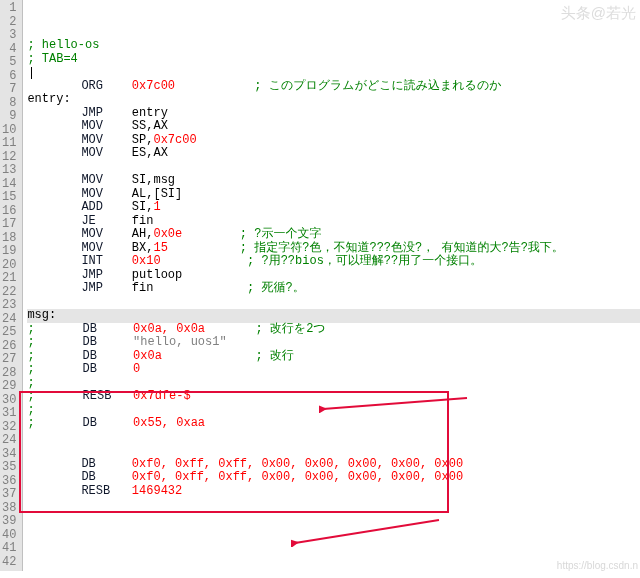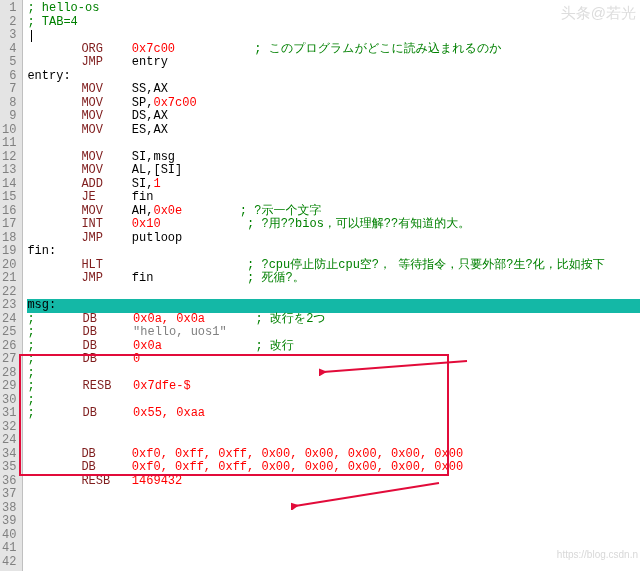--- a/index.html
+++ b/index.html
@@ -1,34 +1,34 @@
 <!DOCTYPE html>
 <html><head>
 <meta charset="utf-8">
 <style>
 * { margin: 0; padding: 0; box-sizing: border-box; }
 body { font-family: "Courier New", Consolas, monospace; font-size: 12px; background: #fff; width: 640px; position: relative; overflow: hidden; }
 .editor { display: flex; }
 .gutter { background: #e4e4e4; color: #808080; text-align: right; padding: 2px 6px 2px 2px; user-select: none; border-right: 1px solid #c0c0c0; }
 .gutter div { height: 13.5px; line-height: 13.5px; }
-.code { flex: 1; padding: 2px 0 2px 4px; position: relative; }
+.code { flex: 1; padding: 2px 0 2px 4px; position: relative; margin-top: 37px; }
 .line { height: 13.5px; line-height: 13.5px; white-space: pre; position: relative; }
-.line.hl { background: #14b8a6; }
-.kw { color: #7f1d1d; }
+.line.hl { background: #e5e5e5; }
+.kw { color: #0f172a; }
 .num { color: #ff0000; }
 .str { color: #808080; }
 .lbl { color: #000; }
 .cmt { color: #008000; }
 .t1 { display:inline-block; width: 54px; }
 .t2 { display:inline-block; width: 48px; }
 .cursor { position:absolute; left:4px; top:1px; width:1px; height:12px; background:#000; }
 .box1 { position: absolute; border: 2px solid #e20b3a; pointer-events:none; }
 .arrow { position:absolute; pointer-events:none; }
 .watermark { position:absolute; right:4px; top:4px; color:#ddd; font-size:15px; font-family:sans-serif; }
-.wm2 { position:absolute; right:2px; bottom:11px; color:#d8d8d8; font-size:10px; font-family:sans-serif; }
+.wm2 { position:absolute; right:2px; bottom:0; color:#d8d8d8; font-size:10px; font-family:sans-serif; }
 </style>
 </head>
 <body>
 
 <div class="editor">
   <div class="gutter" id="gutter">
       <div>1</div>
       <div>2</div>
       <div>3</div>
       <div>4</div>
@@ -69,36 +69,34 @@
       <div>39</div>
       <div>40</div>
       <div>41</div>
       <div>42</div>
     </div>
   <div class="code">
     <div class="line"><span class="cmt">; hello-os</span></div>
     <div class="line"><span class="cmt">; TAB=4</span></div>
     <div class="line"><span class="cursor"></span></div>
     <div class="line"><span class="t1"></span><span class="kw">ORG</span>    <span class="num">0x7c00</span>           <span class="cmt">; このプログラムがどこに読み込まれるのか</span></div>
+    <div class="line"><span class="lbl">entry:</span></div>
     <div class="line"><span class="t1"></span><span class="kw">JMP</span>    <span class="lbl">entry</span></div>
-    <div class="line"><span class="lbl">entry:</span></div>
     <div class="line"><span class="t1"></span><span class="kw">MOV</span>    <span class="lbl">SS,AX</span></div>
     <div class="line"><span class="t1"></span><span class="kw">MOV</span>    <span class="lbl">SP,</span><span class="num">0x7c00</span></div>
-    <div class="line"><span class="t1"></span><span class="kw">MOV</span>    <span class="lbl">DS,AX</span></div>
     <div class="line"><span class="t1"></span><span class="kw">MOV</span>    <span class="lbl">ES,AX</span></div>
     <div class="line"></div>
     <div class="line"><span class="t1"></span><span class="kw">MOV</span>    <span class="lbl">SI,msg</span></div>
     <div class="line"><span class="t1"></span><span class="kw">MOV</span>    <span class="lbl">AL,[SI]</span></div>
     <div class="line"><span class="t1"></span><span class="kw">ADD</span>    <span class="lbl">SI,</span><span class="num">1</span></div>
     <div class="line"><span class="t1"></span><span class="kw">JE</span>     <span class="lbl">fin</span></div>
     <div class="line"><span class="t1"></span><span class="kw">MOV</span>    <span class="lbl">AH,</span><span class="num">0x0e</span>        <span class="cmt">; ?示一个文字</span></div>
-    <div class="line"><span class="t1"></span><span class="kw">INT</span>    <span class="num">0x10</span>            <span class="cmt">; ?用??bios，可以理解??有知道的大。</span></div>
+    <div class="line"><span class="t1"></span><span class="kw">MOV</span>    <span class="lbl">BX,</span><span class="num">15</span>          <span class="cmt">; 指定字符?色，不知道???色没?， 有知道的大?告?我下。</span></div>
+    <div class="line"><span class="t1"></span><span class="kw">INT</span>    <span class="num">0x10</span>            <span class="cmt">; ?用??bios，可以理解??用了一个接口。</span></div>
     <div class="line"><span class="t1"></span><span class="kw">JMP</span>    <span class="lbl">putloop</span></div>
-    <div class="line"><span class="lbl">fin:</span></div>
-    <div class="line"><span class="t1"></span><span class="kw">HLT</span>                    <span class="cmt">; ?cpu停止防止cpu空?， 等待指令，只要外部?生?化，比如按下</span></div>
     <div class="line"><span class="t1"></span><span class="kw">JMP</span>    <span class="lbl">fin</span>             <span class="cmt">; 死循?。</span></div>
     <div class="line"></div>
     <div class="line hl"><span class="lbl">msg:</span></div>
     <div class="line"><span class="cmt">;</span><span class="t2"></span><span class="kw">DB</span>     <span class="num">0x0a, 0x0a</span>       <span class="cmt">; 改行を2つ</span></div>
     <div class="line"><span class="cmt">;</span><span class="t2"></span><span class="kw">DB</span>     <span class="str">"hello, uos1"</span></div>
     <div class="line"><span class="cmt">;</span><span class="t2"></span><span class="kw">DB</span>     <span class="num">0x0a</span>             <span class="cmt">; 改行</span></div>
     <div class="line"><span class="cmt">;</span><span class="t2"></span><span class="kw">DB</span>     <span class="num">0</span></div>
     <div class="line"><span class="cmt">;</span></div>
     <div class="line"><span class="cmt">;</span><span class="t2"></span><span class="kw">RESB</span>   <span class="num">0x7dfe-$</span></div>
     <div class="line"><span class="cmt">;</span></div>

